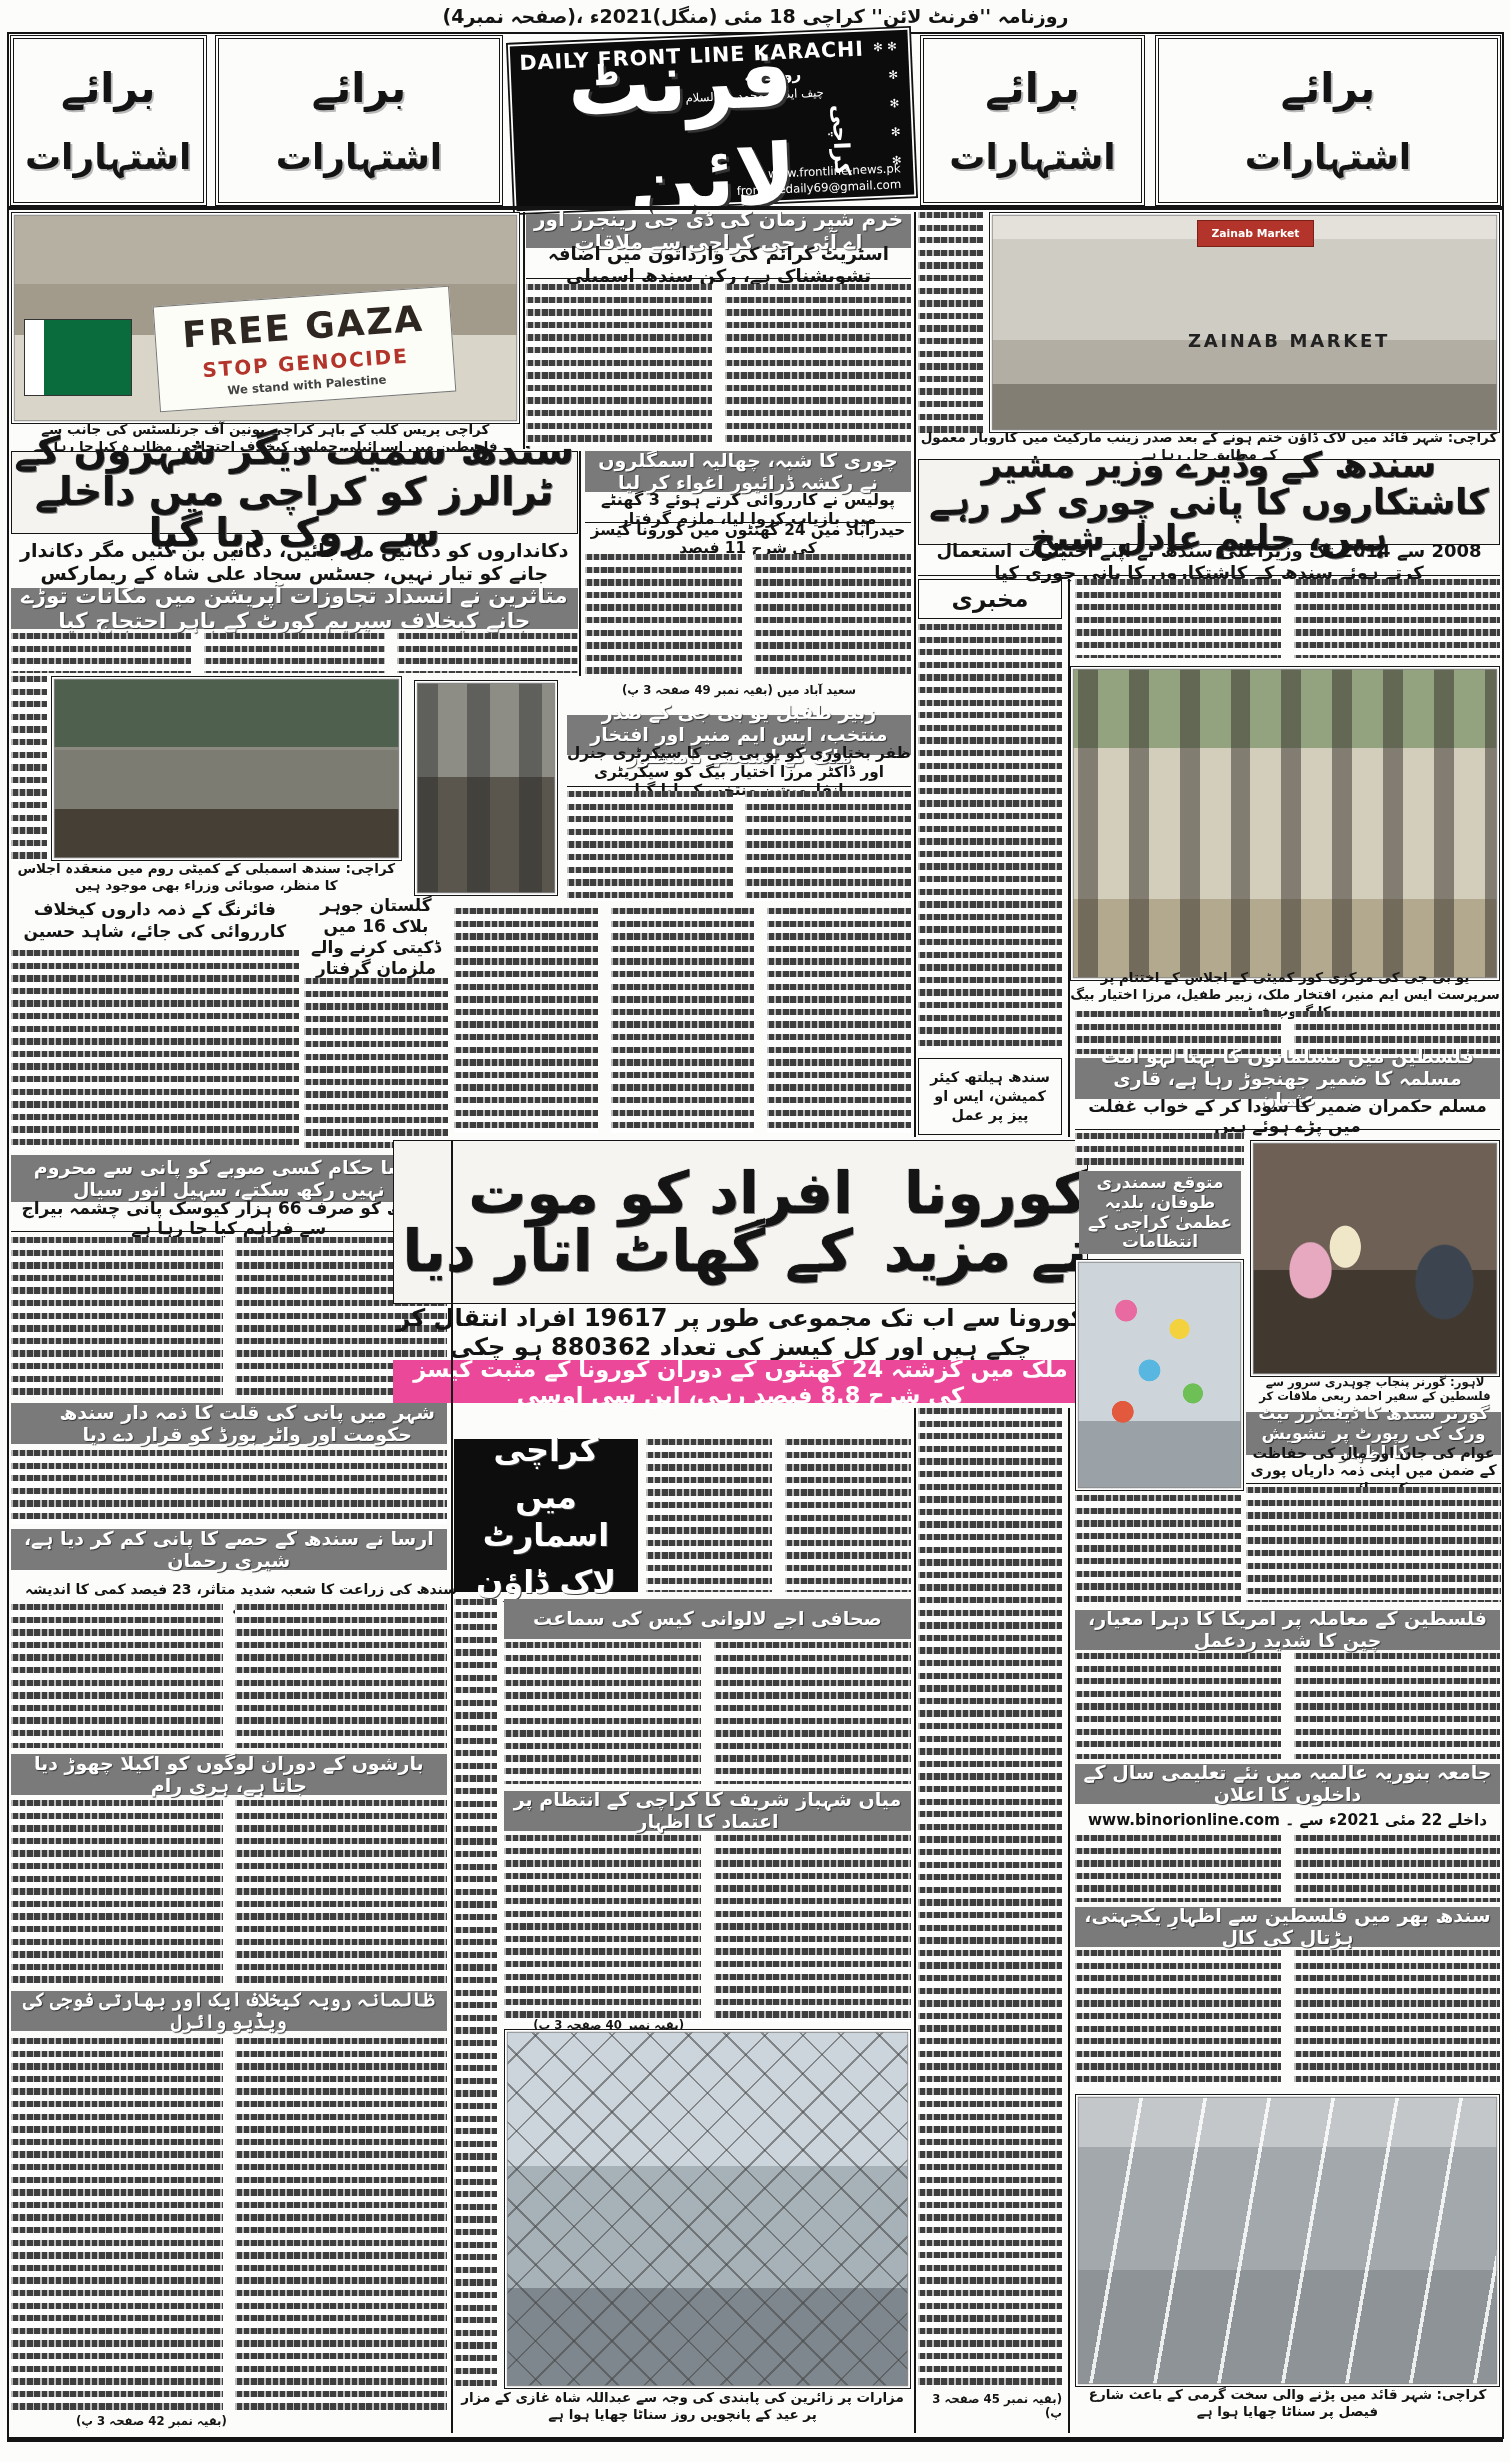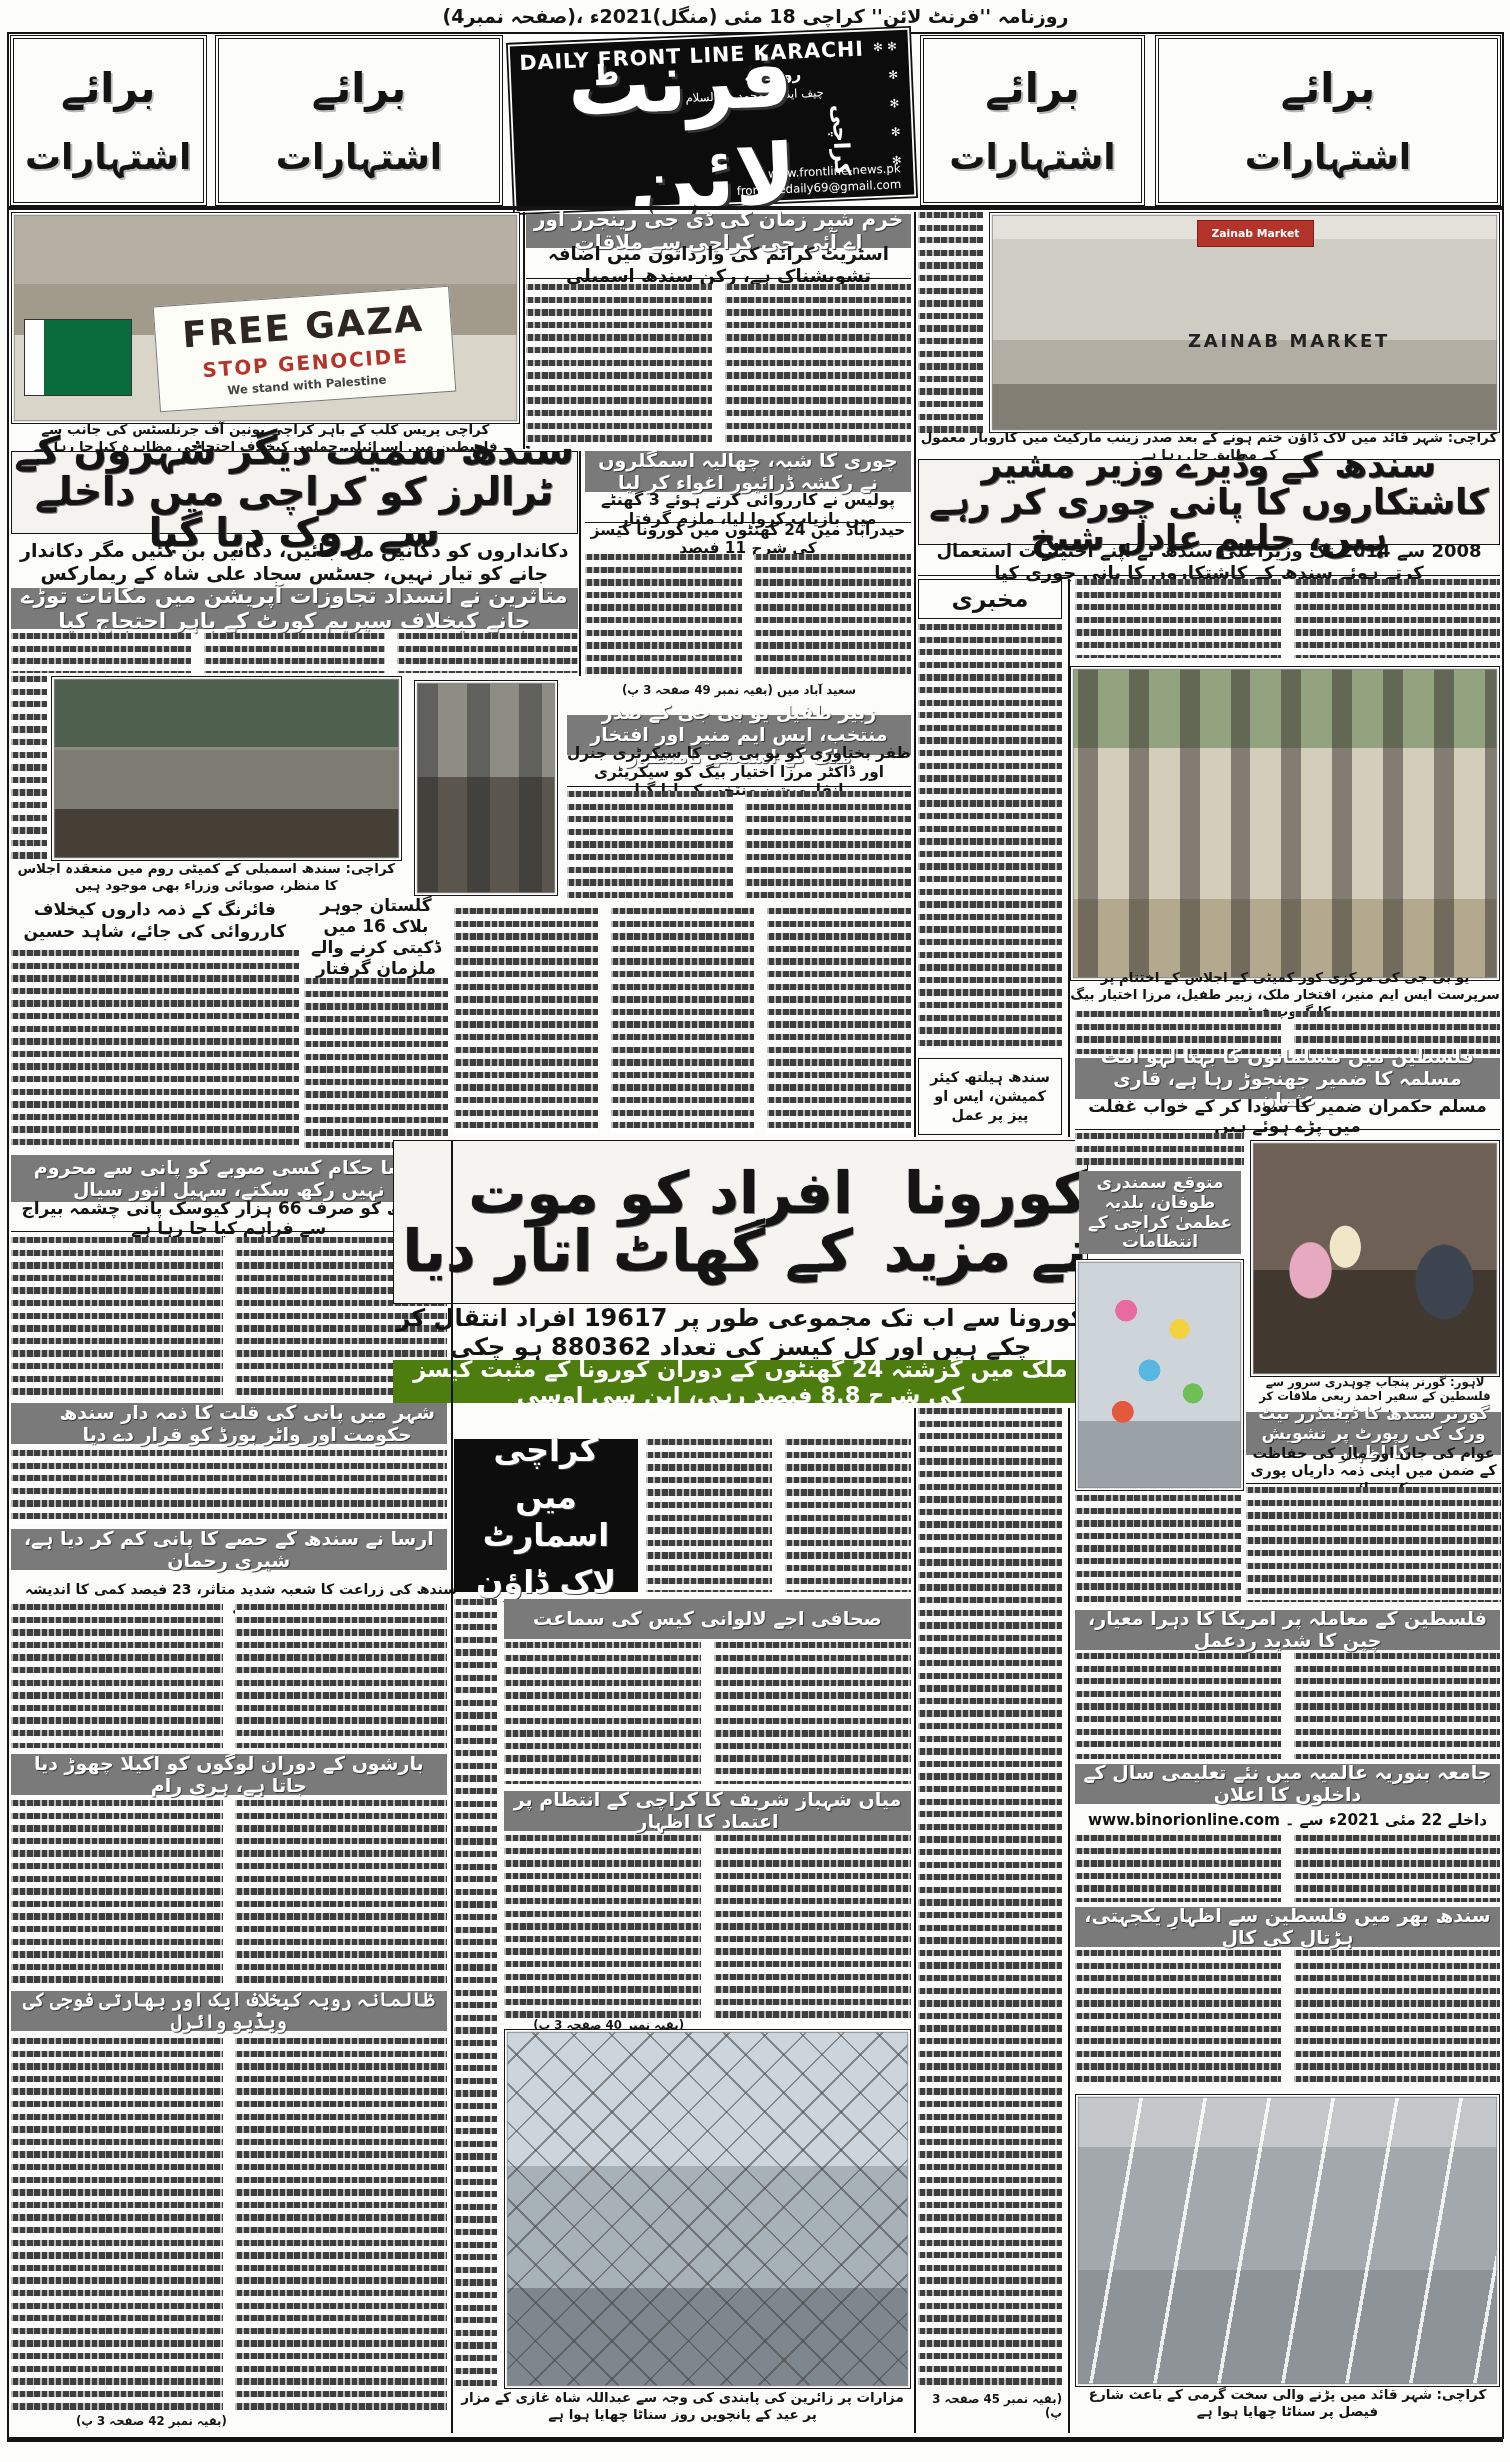--- a/index.html
+++ b/index.html
@@ -85,21 +85,21 @@
   .banner .t1{font-size:36px;font-weight:900;color:#2e2620;letter-spacing:1.8px;}
   .banner .t2{font-size:20px;font-weight:900;color:#b3342a;letter-spacing:1.8px;}
   .banner .t3{font-size:11.7px;font-weight:bold;color:#444;}
   .sign-red{background:#b3342a;color:#fff;font-size:10.8px;font-weight:bold;display:flex;
             align-items:center;justify-content:center;border:0.9px solid #7c1f18;}
   .sign-wall{color:#222;font-size:18px;font-weight:bold;letter-spacing:2.7px;}
   .corona{border:1.8px solid #141414;background:#f5f4f1;display:flex;align-items:center;
           justify-content:center;gap:16px;font-weight:bold;text-shadow:0.9px 0.9px 0 #888,0 0 0.9px #000;}
   .corona .txt{font-size:58px;line-height:1;}
   .corona .num{font-size:135px;line-height:.9;font-weight:900;text-shadow:none;}
-  .bar-black{background:#4d7c0f;color:#fff;font-weight:bold;text-align:center;display:flex;
+  .bar-black{background:#ec4899;color:#fff;font-weight:bold;text-align:center;display:flex;
              align-items:center;justify-content:center;font-size:22.5px;}
   .urline{font-size:15.3px;font-weight:bold;text-align:center;display:flex;align-items:center;justify-content:center;}
 </style>
 </head>
 <body>
 
 <div id="paper">
 
   <div class="abs rtl" style="left:0;top:5.4px;width:1511px;height:25px;text-align:center;font-size:19px;font-weight:bold;">روزنامہ ''فرنٹ لائن'' کراچی 18 مئی (منگل)2021ء ،(صفحہ نمبر4)</div>
   <div class="abs hr" style="left:7.2px;top:32px;width:1496px;height:1.8px;"></div>

